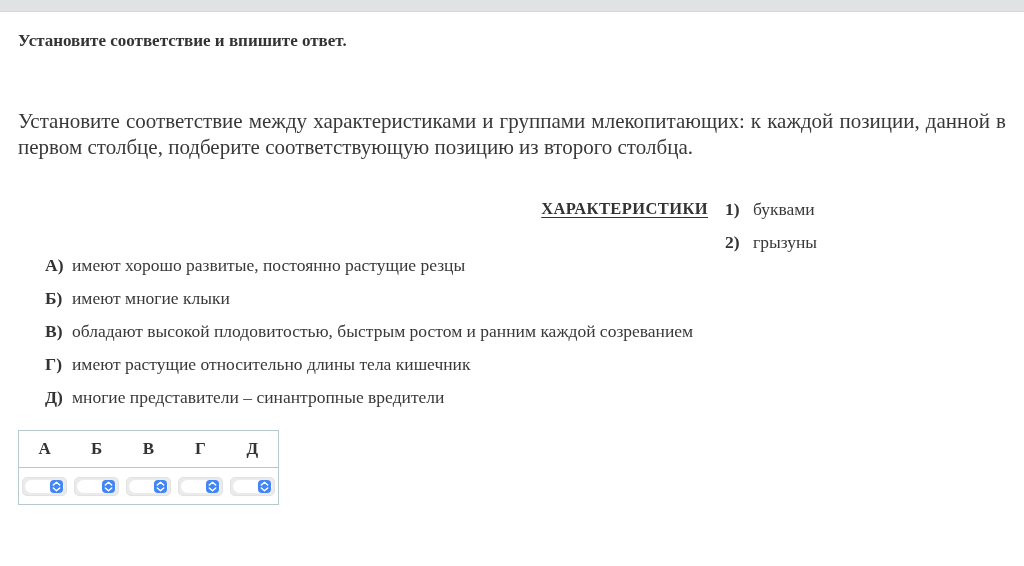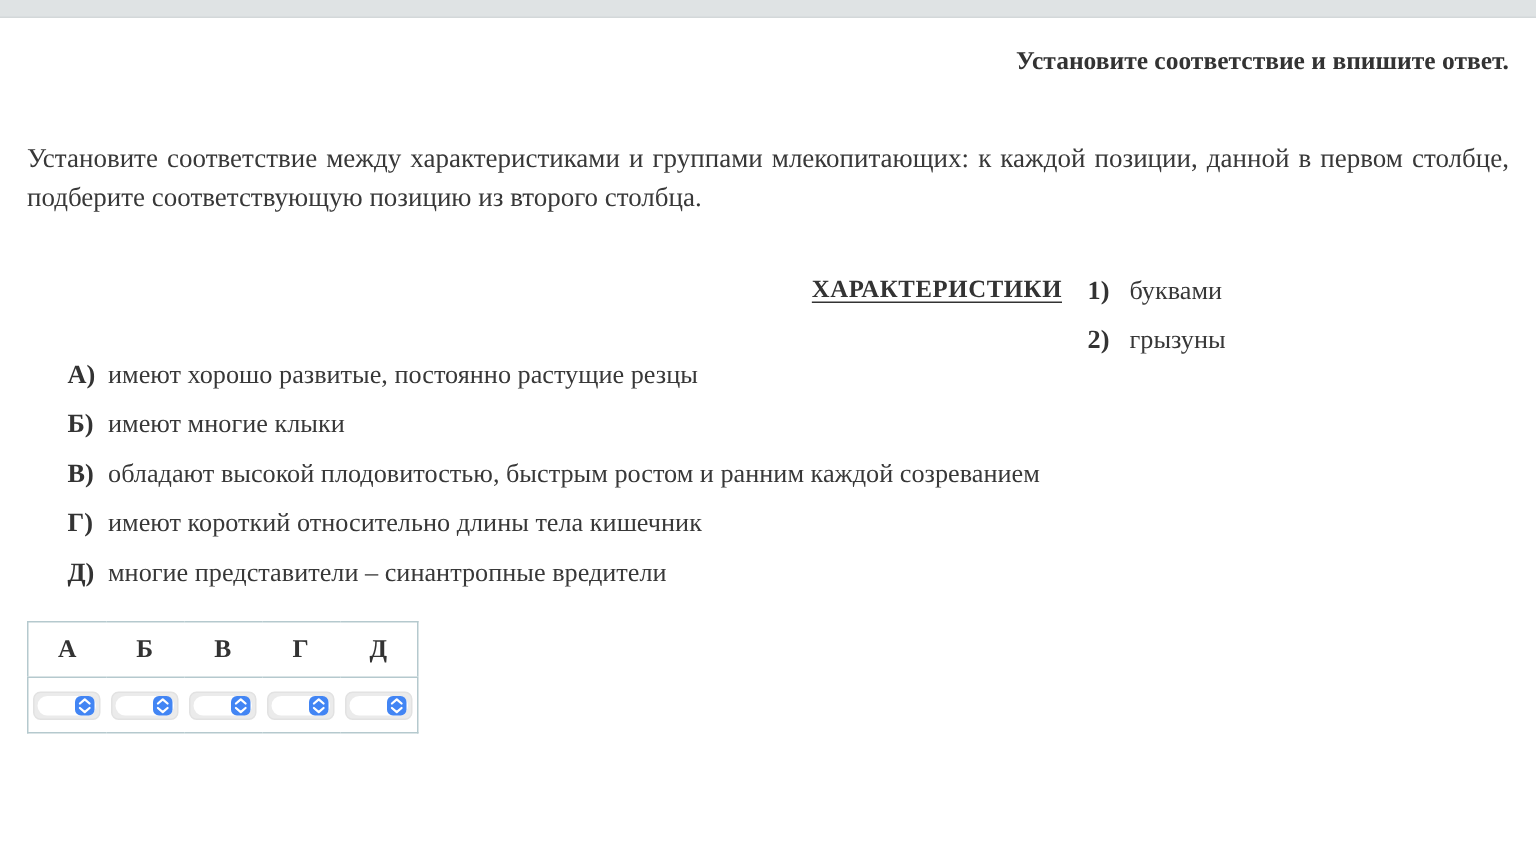--- a/index.html
+++ b/index.html
@@ -15,25 +15,24 @@
     background: #dfe3e4;
     border-bottom: 1px solid #d3d8d9;
   }
   .content { padding: 0 18px; }
   .page-title {
     margin-top: 17px;
     font-size: 17px;
     font-weight: bold;
     line-height: 24px;
     color: #333333;
-    text-align: right;
   }
   .intro {
-    margin-top: 39px;
-    font-size: 18px;
+    margin-top: 55px;
+    font-size: 21px;
     line-height: 26px;
     text-align: justify;
   }
   .match-wrap {
     display: flex;
     margin-top: 36px;
   }
   .col-left { width: 690px; }
   .col-right { flex: 1; }
   .col-header {
@@ -140,21 +139,21 @@
         <div class="match-item">
           <span class="marker">Б)</span>
           <span class="item-text">имеют многие клыки</span>
         </div>
         <div class="match-item">
           <span class="marker">В)</span>
           <span class="item-text">обладают высокой плодовитостью, быстрым ростом и ранним каждой созреванием</span>
         </div>
         <div class="match-item">
           <span class="marker">Г)</span>
-          <span class="item-text">имеют короткий относительно длины тела кишечник</span>
+          <span class="item-text">имеют растущие относительно длины тела кишечник</span>
         </div>
         <div class="match-item">
           <span class="marker">Д)</span>
           <span class="item-text">многие представители – синантропные вредители</span>
         </div>
       </div>
     </div>
 
     <div class="col-right">
       <div class="item-list">

